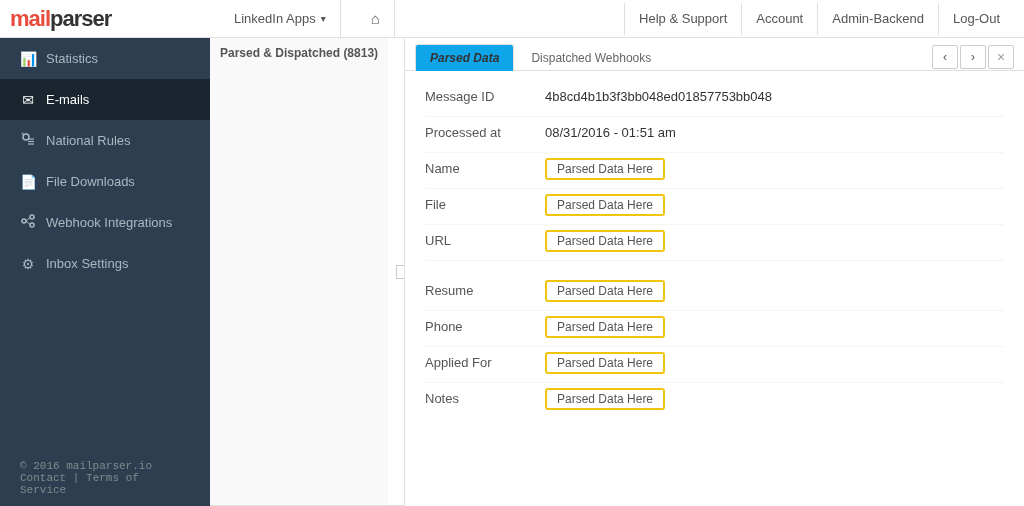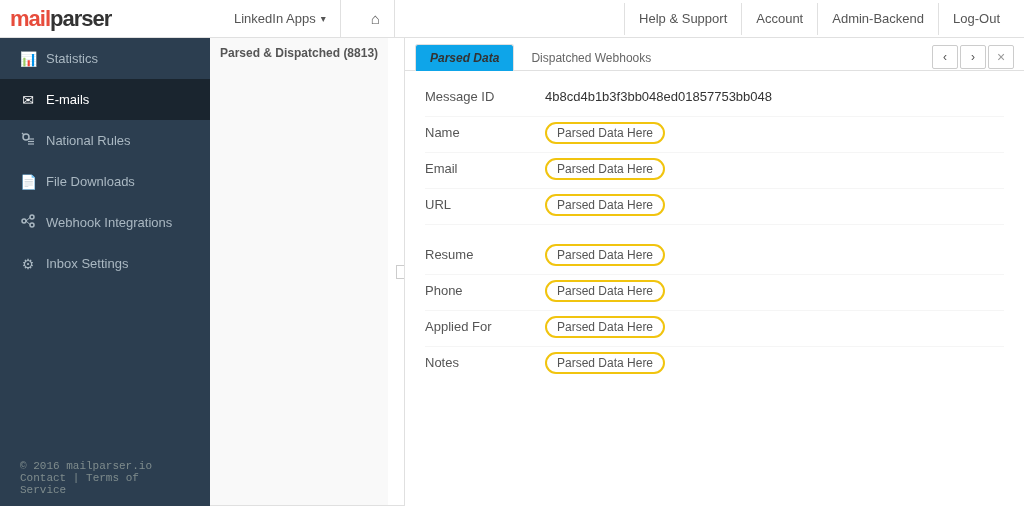--- a/index.html
+++ b/index.html
@@ -268,21 +268,21 @@
       font-size: 13px;
       color: #555;
     }
     .detail-value {
       font-size: 13px;
       color: #333;
     }
     .parsed-data-badge {
       background: #fff;
       border: 2px solid #f1c40f;
-      border-radius: 11px;
+      border-radius: 3px;
       padding: 2px 10px;
       font-size: 12px;
       color: #555;
     }
     .detail-spacer {
       height: 14px;
     }
 
     
     .chevron-down::after { content: '▾'; }
@@ -458,27 +458,31 @@
           <button class="tab-nav-btn">›</button>
           <button class="tab-nav-btn tab-nav-close">×</button>
         </div>
       </div>
       <div class="detail-content">
         <div class="detail-row">
           <div class="detail-label">Message ID</div>
           <div class="detail-value">4b8cd4b1b3f3bb048ed01857753bb048</div>
         </div>
         <div class="detail-row">
+          <div class="detail-label">Processed at</div>
+          <div class="detail-value">08/31/2016 - 01:51 am</div>
+        </div>
+        <div class="detail-row">
           <div class="detail-label">Name</div>
           <div class="detail-value">
             <span class="parsed-data-badge">Parsed Data Here</span>
           </div>
         </div>
         <div class="detail-row">
-          <div class="detail-label">Email</div>
+          <div class="detail-label">File</div>
           <div class="detail-value">
             <span class="parsed-data-badge">Parsed Data Here</span>
           </div>
         </div>
         <div class="detail-row">
           <div class="detail-label">URL</div>
           <div class="detail-value">
             <span class="parsed-data-badge">Parsed Data Here</span>
           </div>
         </div>

